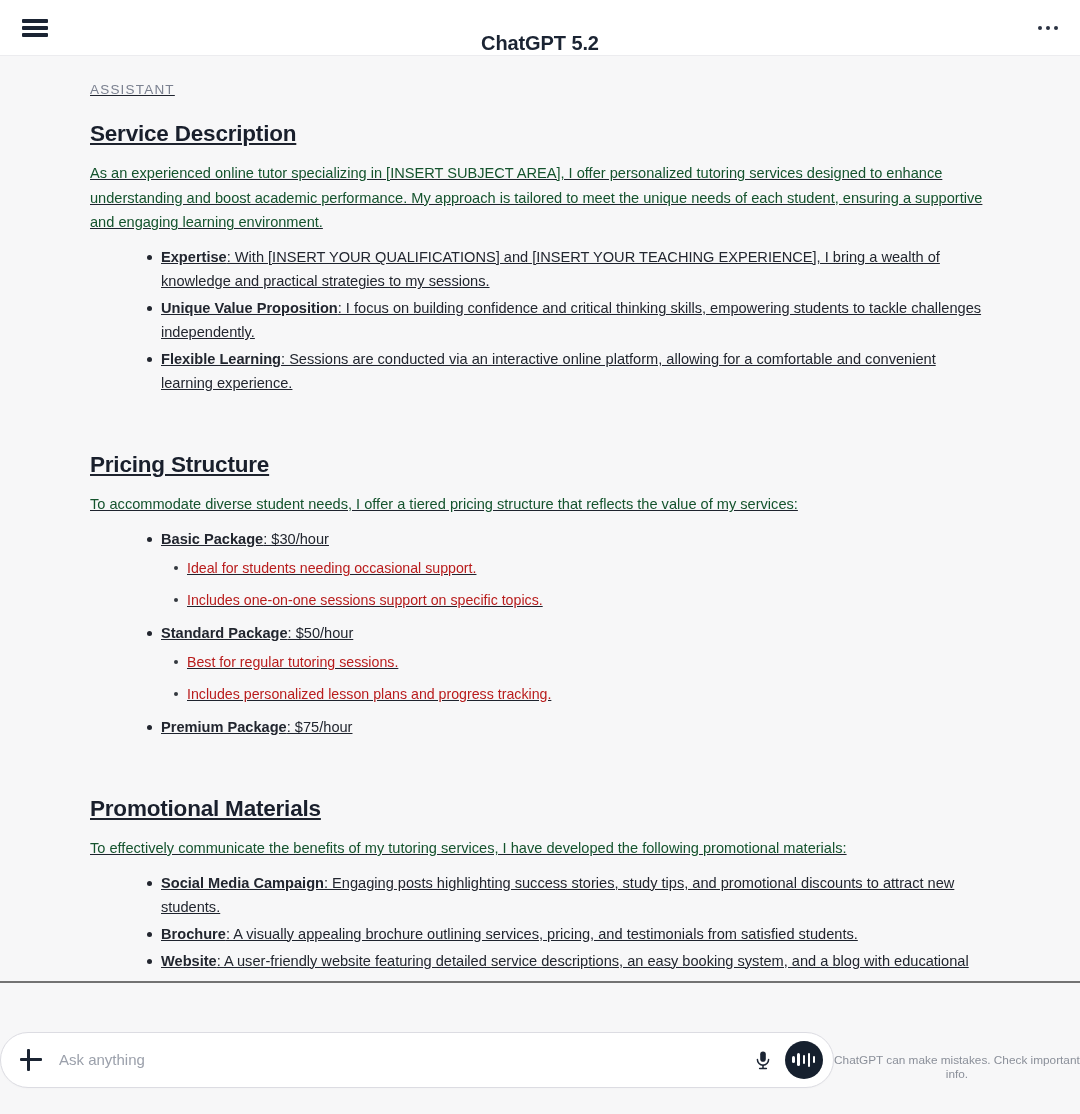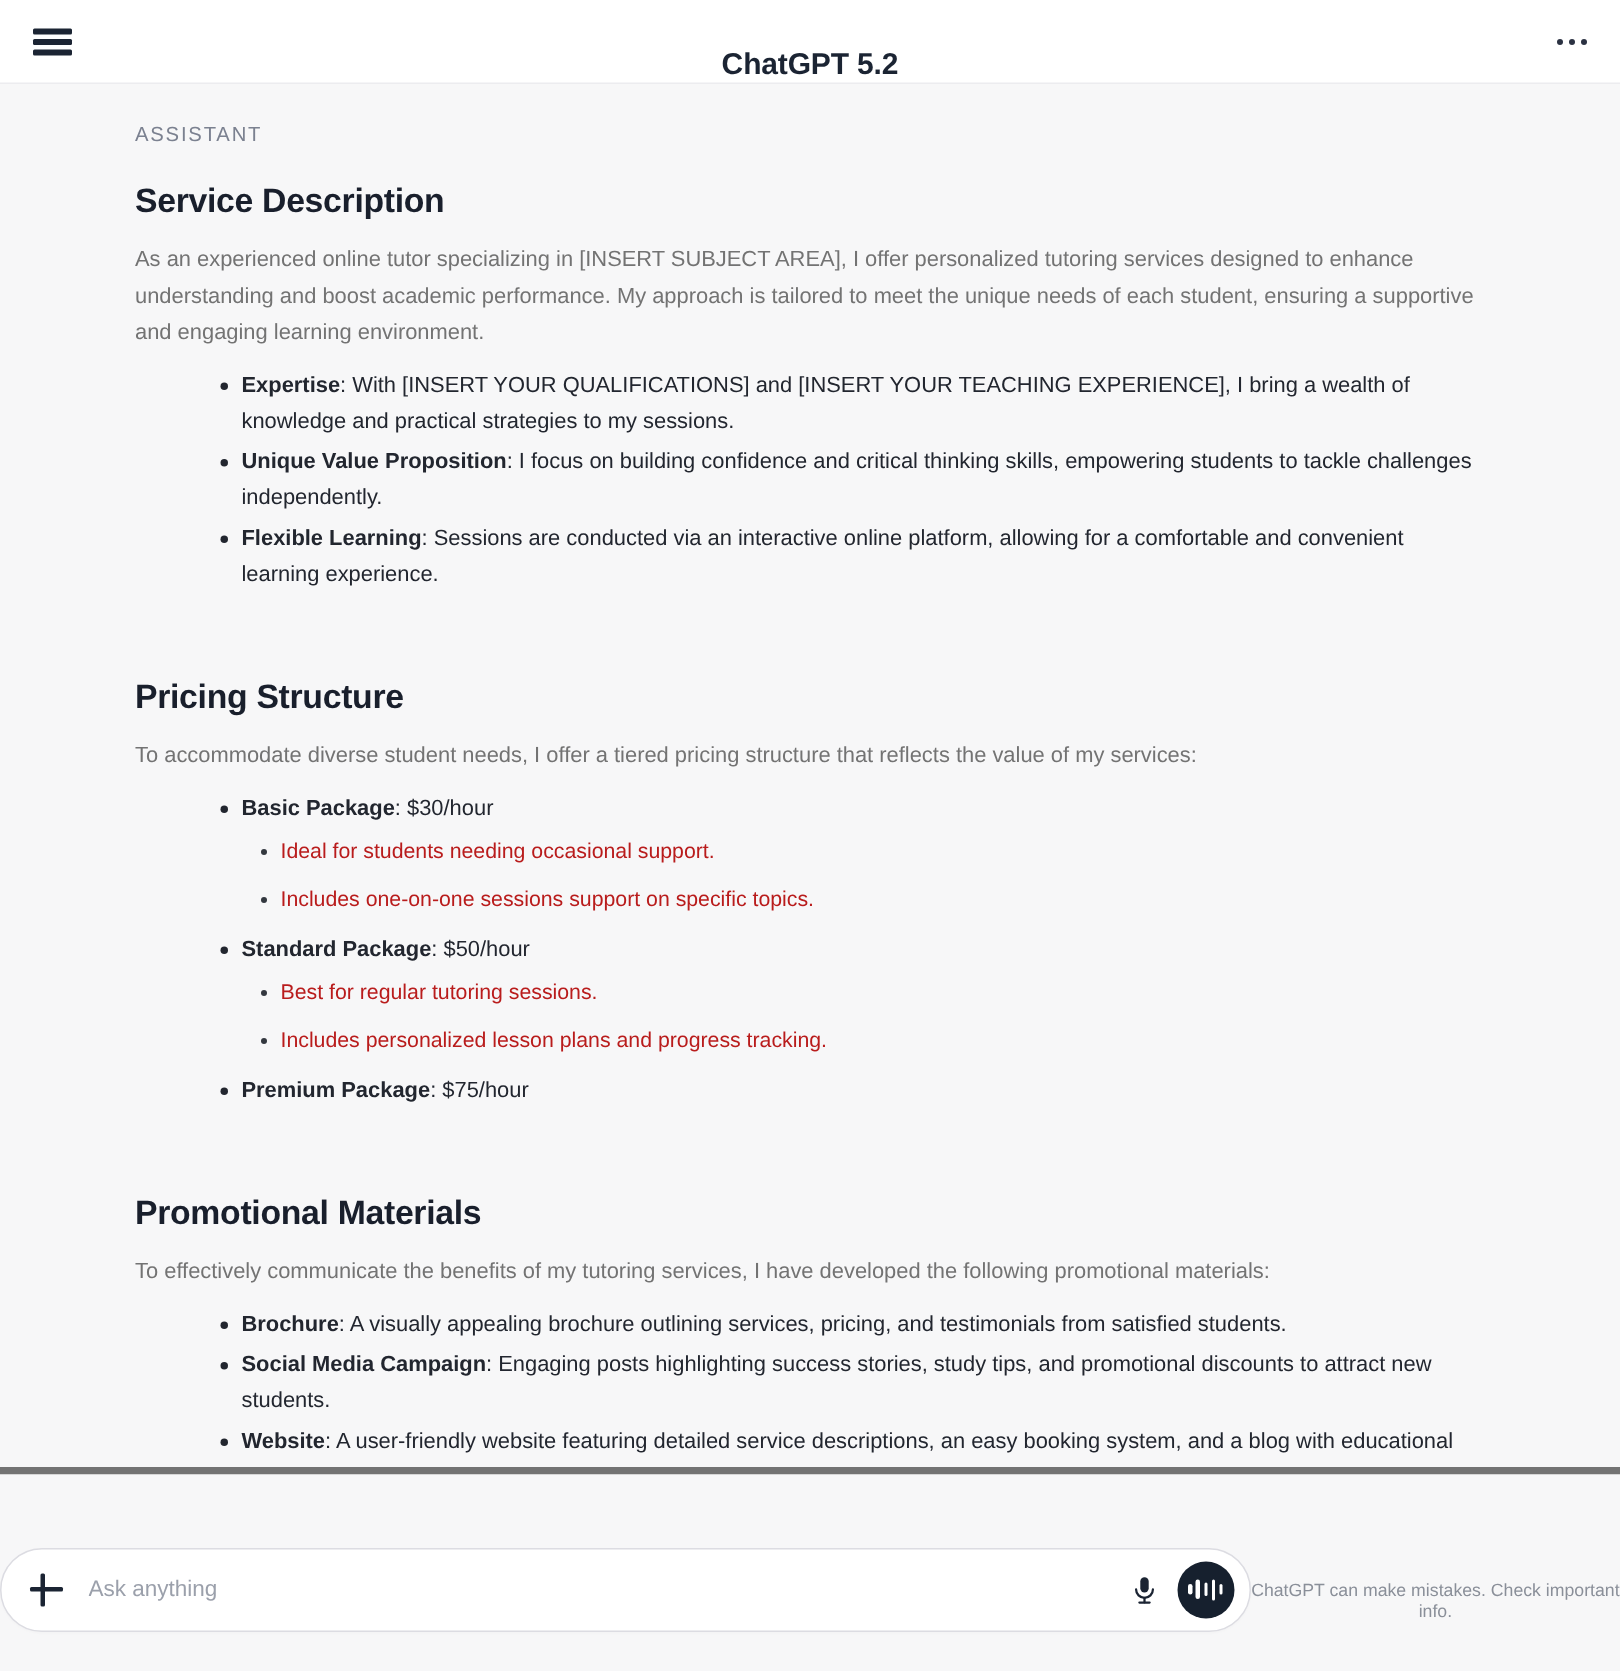--- a/index.html
+++ b/index.html
@@ -75,21 +75,22 @@
 
   
   .conversation {
     position: absolute;
     top: 56px;
     left: 0;
     right: 0;
     bottom: 131px;
     background: #f7f7f8;
     overflow: hidden;
-    border-bottom: 5px solid #737373;
+    border-bottom: 2px solid #737373;
+    text-decoration: underline;
   }
   .msg {
     padding: 26px 90px 0 90px;
   }
   .role-label {
     font-size: 13.5px;
     letter-spacing: 1.2px;
     color: #7b8190;
     font-weight: 400;
     margin-bottom: 24px;
@@ -100,21 +101,21 @@
     font-weight: 700;
     color: #191f2c;
     margin: 0 0 14px 0;
     letter-spacing: -0.2px;
   }
   h2.section-h.spaced { margin-top: 57px; }
 
   p.para {
     font-size: 14.6px;
     line-height: 24.7px;
-    color: #737373;
+    color: #14532d;
     margin: 0 0 10px 0;
   }
 
   ul.lvl1 {
     margin: 10px 0 0 0;
     padding-left: 23px;
     list-style: none;
   }
   ul.lvl1 > li {
     position: relative;
@@ -308,24 +309,24 @@
       </li>
       <li class="pkg-group">
         <span class="bold">Premium Package</span><span>: $75/hour</span>
       </li>
     </ul>
 
     <h2 class="section-h spaced">Promotional Materials</h2>
     <p class="para">To effectively communicate the benefits of my tutoring services, I have developed the following promotional materials:</p>
     <ul class="lvl1">
       <li>
+        <span class="bold">Social Media Campaign</span><span>: Engaging posts highlighting success stories, study tips, and promotional discounts to attract new students.</span>
+      </li>
+      <li>
         <span class="bold">Brochure</span><span>: A visually appealing brochure outlining services, pricing, and testimonials from satisfied students.</span>
-      </li>
-      <li>
-        <span class="bold">Social Media Campaign</span><span>: Engaging posts highlighting success stories, study tips, and promotional discounts to attract new students.</span>
       </li>
       <li>
         <span class="bold">Website</span><span>: A user-friendly website featuring detailed service descriptions, an easy booking system, and a blog with educational resources.</span>
       </li>
     </ul>
 
   </div>
 </div>
 
 <div class="composer-wrap">

